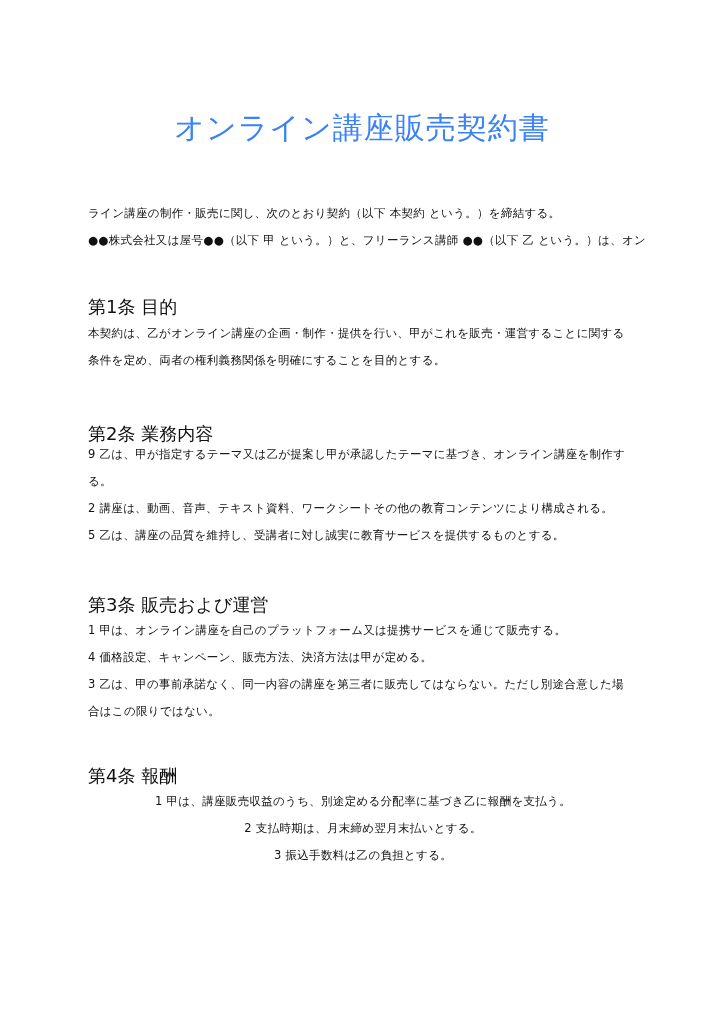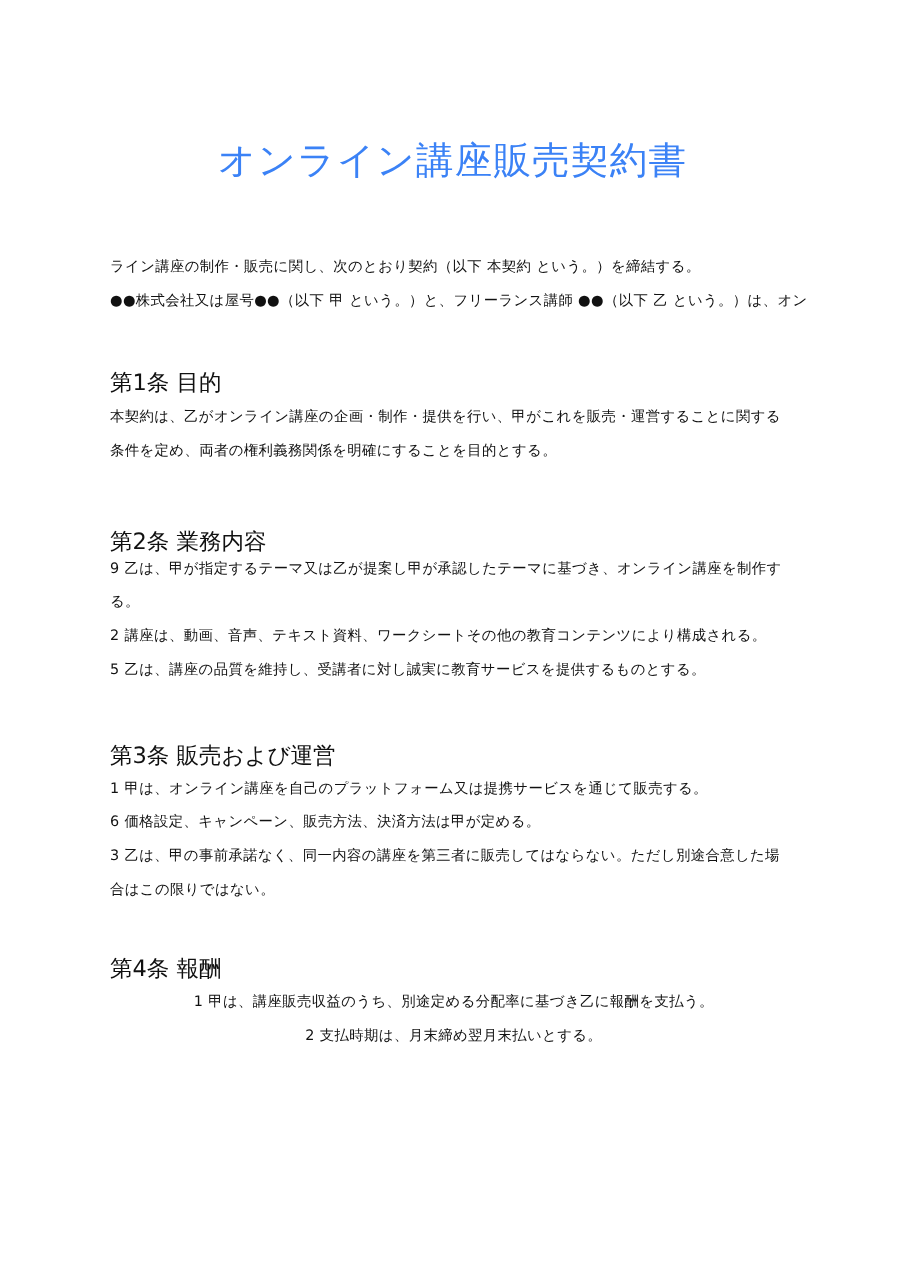--- a/index.html
+++ b/index.html
@@ -32,22 +32,23 @@
 <div class="para" style="top:441px;">
   <div class="line">9 乙は、甲が指定するテーマ又は乙が提案し甲が承認したテーマに基づき、オンライン講座を制作す</div>
   <div class="line">る。</div>
   <div class="line">2 講座は、動画、音声、テキスト資料、ワークシートその他の教育コンテンツにより構成される。</div>
   <div class="line">5 乙は、講座の品質を維持し、受講者に対し誠実に教育サービスを提供するものとする。</div>
 </div>
 
 <div class="heading" style="top:595px;">第3条 販売および運営</div>
 <div class="para" style="top:617px;">
   <div class="line">1 甲は、オンライン講座を自己のプラットフォーム又は提携サービスを通じて販売する。</div>
-  <div class="line">6 価格設定、キャンペーン、販売方法、決済方法は甲が定める。</div>
+  <div class="line">4 価格設定、キャンペーン、販売方法、決済方法は甲が定める。</div>
   <div class="line">3 乙は、甲の事前承諾なく、同一内容の講座を第三者に販売してはならない。ただし別途合意した場</div>
   <div class="line">合はこの限りではない。</div>
 </div>
 
 <div class="heading" style="top:766px;">第4条 報酬</div>
 <div class="para" style="top:788px;text-align:center;">
   <div class="line">1 甲は、講座販売収益のうち、別途定める分配率に基づき乙に報酬を支払う。</div>
   <div class="line">2 支払時期は、月末締め翌月末払いとする。</div>
+  <div class="line">3 振込手数料は乙の負担とする。</div>
 </div>
 
 </body></html>

